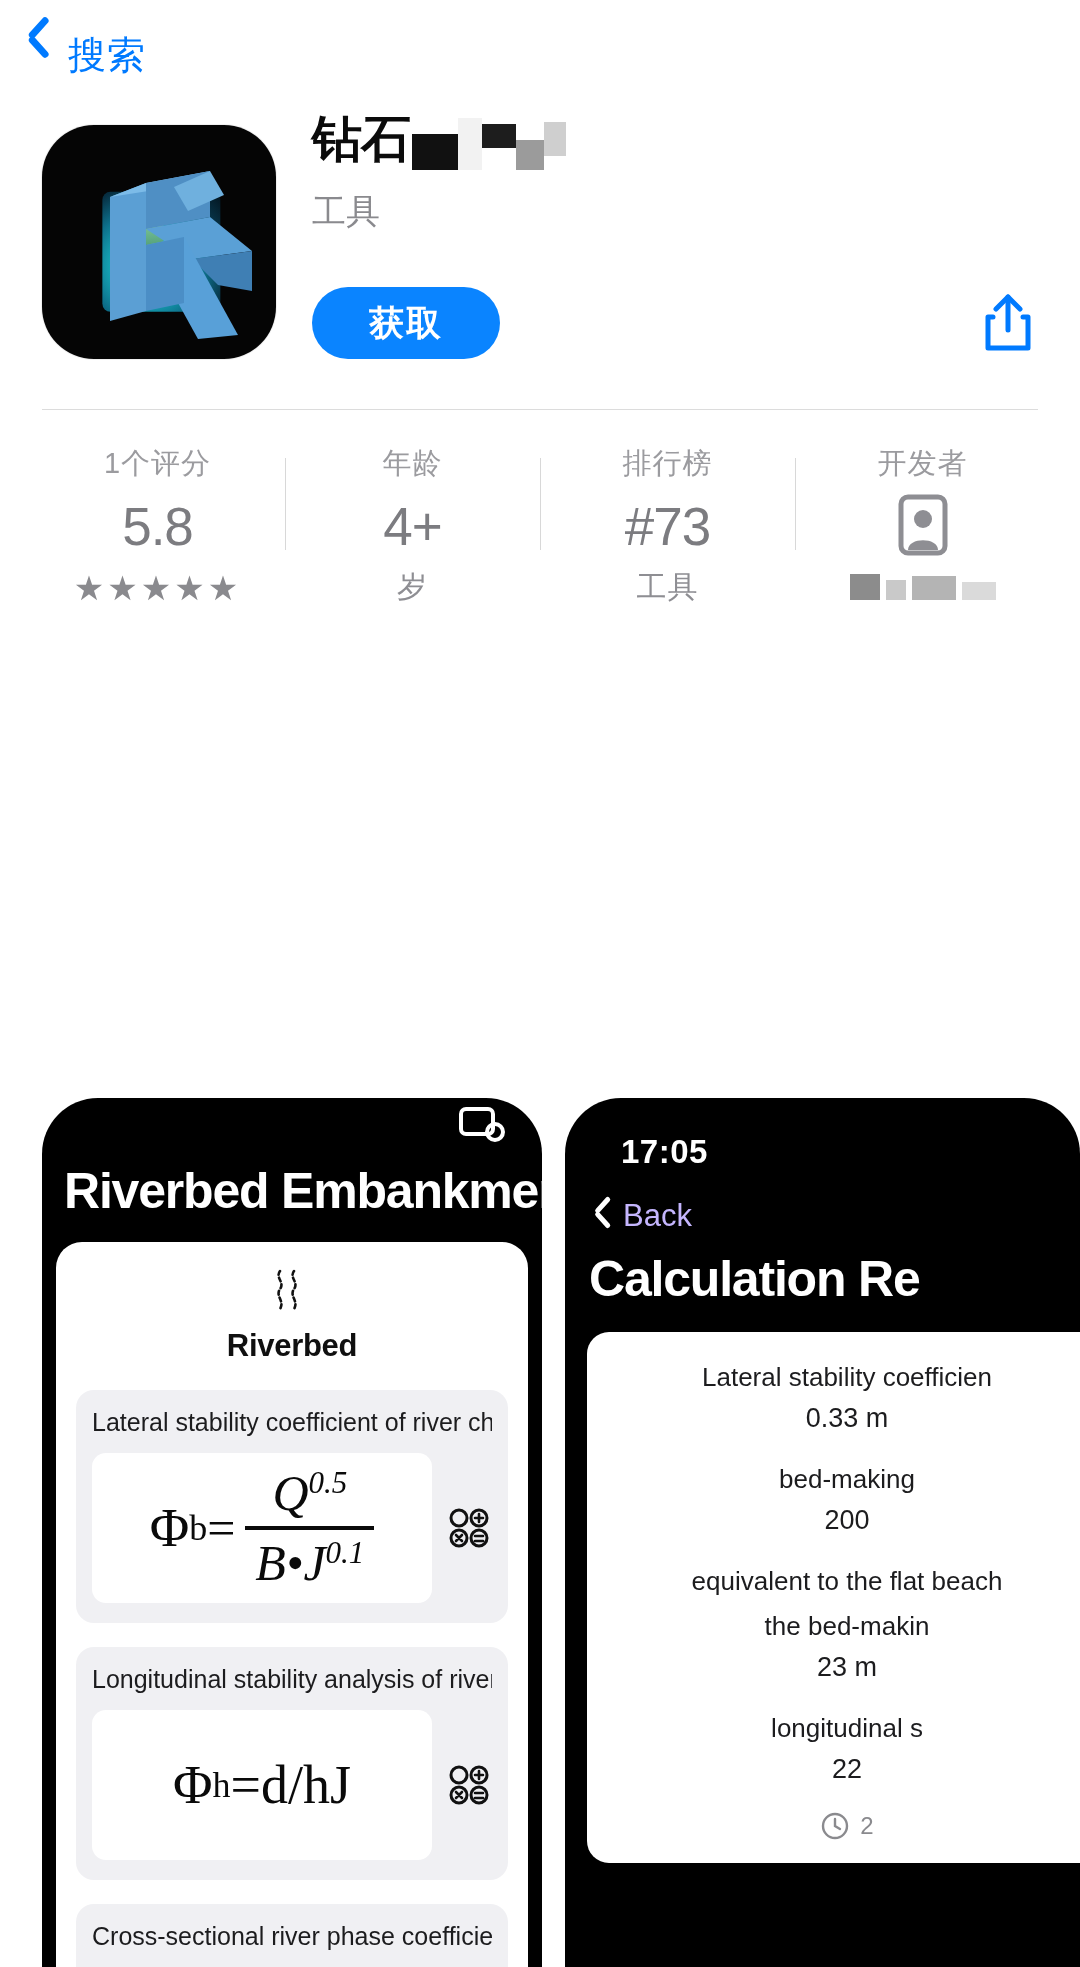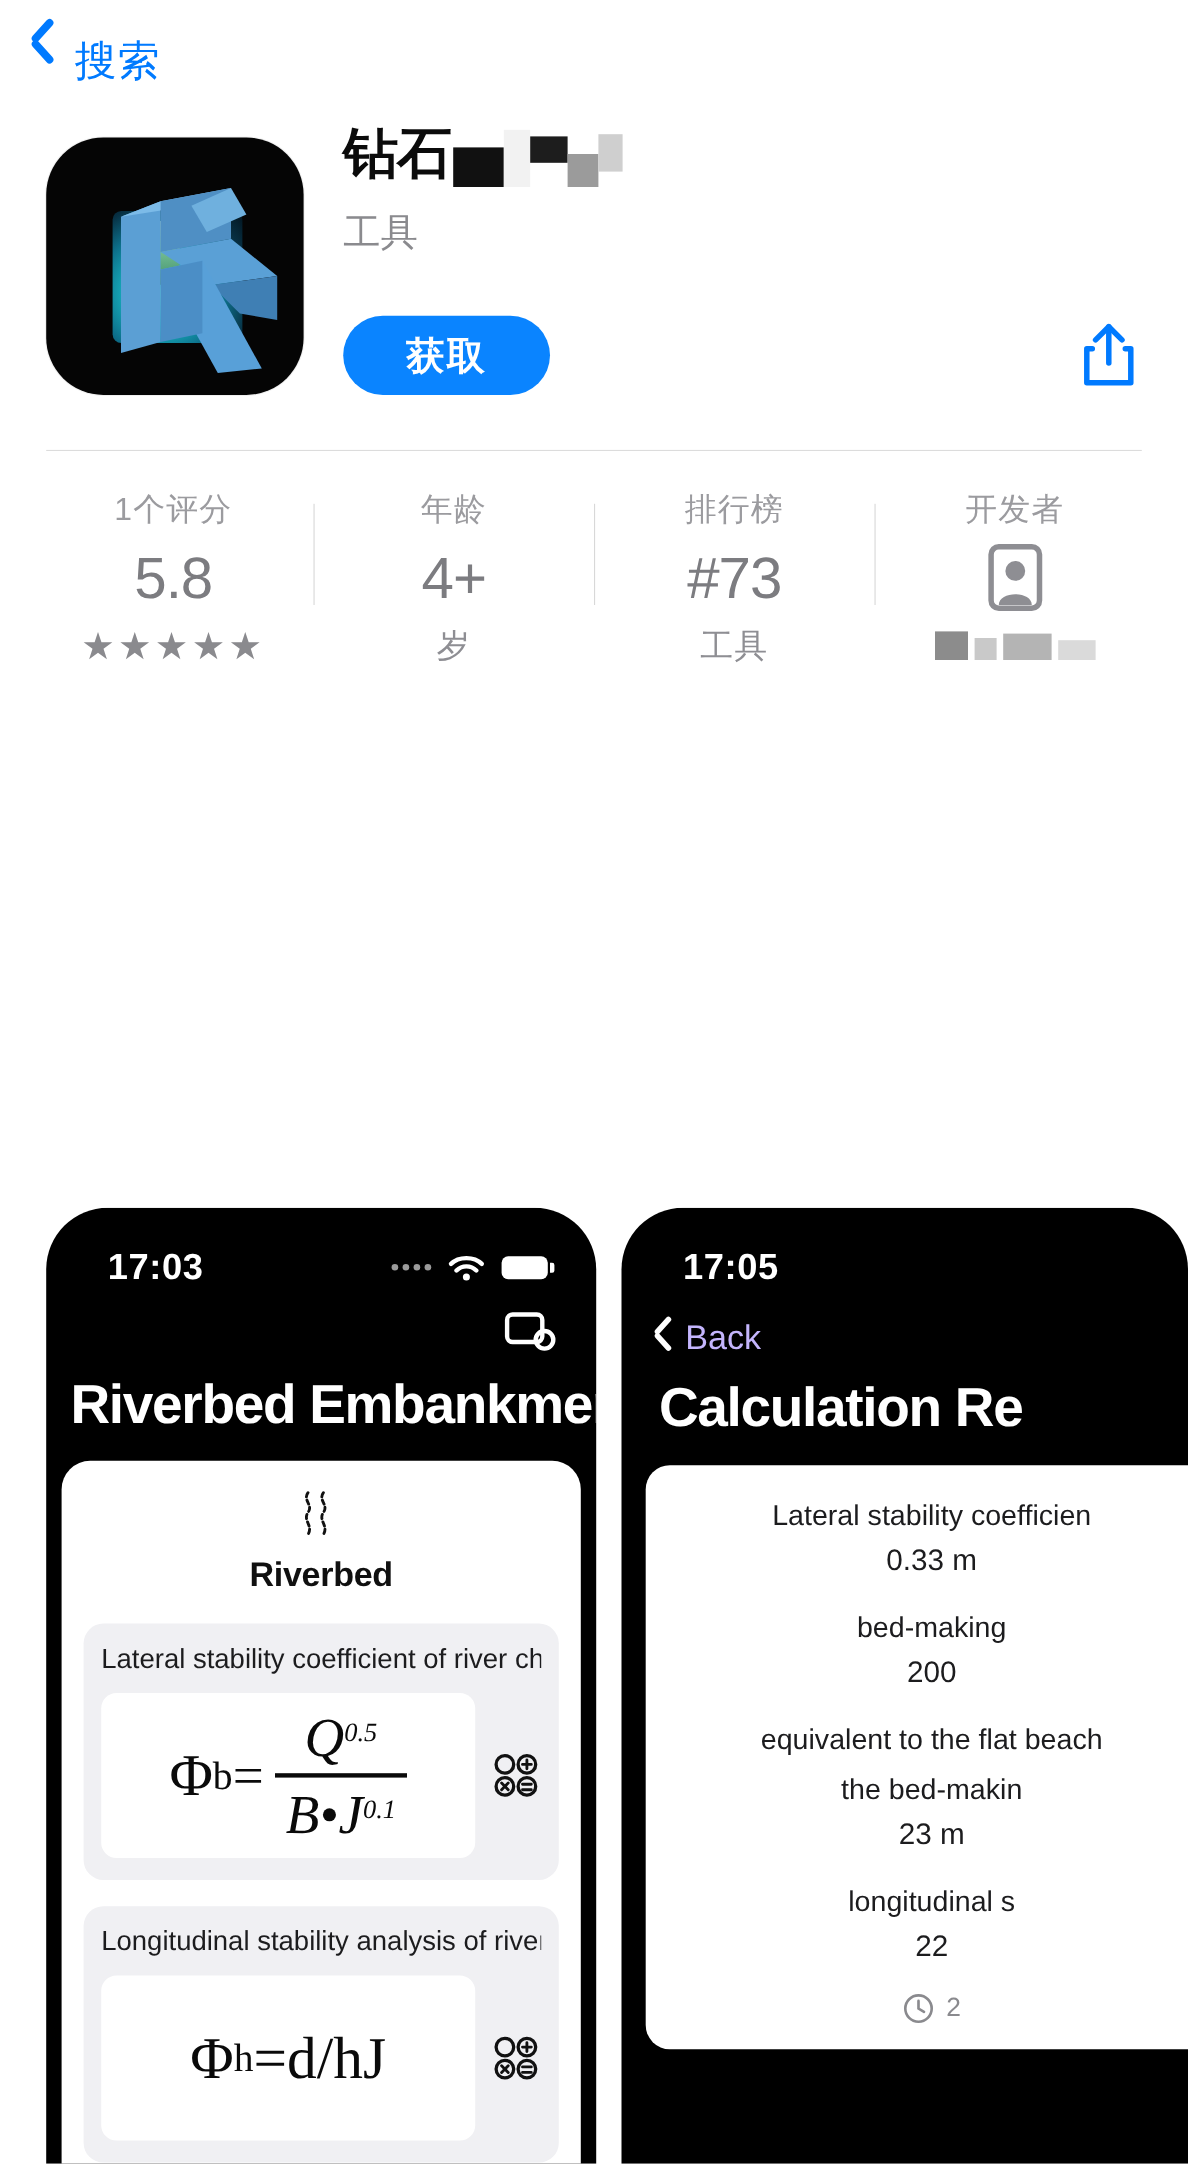--- a/index.html
+++ b/index.html
@@ -317,21 +317,21 @@
   .shot-back-label { font-size: 31px; font-weight: 400; }
 
   .shot-title {
     color: #ffffff;
     font-size: 50px;
     font-weight: 700;
     letter-spacing: -1.2px;
     padding: 8px 0 0 22px;
     white-space: nowrap;
   }
-  .shot-title.b { padding-left: 34px; }
+  .shot-title.b { padding-left: 24px; }
 
   .white-card {
     margin: 22px 14px 0 14px;
     background: #ffffff;
     border-radius: 26px;
     padding: 26px 20px 20px 20px;
     min-height: 520px;
   }
   .card-head {
     display: flex;
@@ -382,21 +382,21 @@
   
   .math {
     font-family: "Liberation Serif", "DejaVu Serif", serif;
     color: #0a0a0a;
     display: flex;
     align-items: center;
     justify-content: center;
   }
   .math .lhs { font-size: 54px; }
   .math .sub { font-size: 36px; vertical-align: -0.22em; }
-  .math .sup { font-size: 24px; vertical-align: 0.55em; }
+  .math .sup { font-size: 31px; vertical-align: 0.55em; }
   .math .eq  { font-size: 50px; }
   .frac {
     display: inline-flex;
     flex-direction: column;
     align-items: center;
     margin-left: 10px;
     vertical-align: middle;
   }
   .frac .num {
     font-size: 50px; font-style: italic; padding: 0 10px 4px 10px;
@@ -527,37 +527,20 @@
           <i class="d2"></i>
           <i class="d3"></i>
           <i class="d4"></i>
       </div>
     </div>
   </div>
 
   <div class="shots">
 
     <div class="phone phone-a">
-      <div class="status-bar">
-        <span class="status-time">17:03</span>
-        <span class="status-icons">
-          <span class="sig-dots">
-              <i></i>
-              <i></i>
-              <i></i>
-              <i></i>
-            </span>
-          <svg width="38" height="28" viewBox="0 0 38 28">
-            <path d="M5 11 C12 4 26 4 33 11" stroke="#fff" stroke-width="4" fill="none" stroke-linecap="round"></path>
-            <path d="M10 17 C15 12 23 12 28 17" stroke="#fff" stroke-width="4" fill="none" stroke-linecap="round"></path>
-            <circle cx="19" cy="23" r="3.2" fill="#fff"></circle>
-          </svg>
-          <span class="batt"></span>
-        </span>
-      </div>
 
       <div class="shot-topbar">
         <svg class="pip-icon" viewBox="0 0 48 40">
           <rect x="3" y="5" width="32" height="25" rx="5" fill="none" stroke="#fff" stroke-width="4"></rect>
           <circle cx="37" cy="28" r="8" fill="none" stroke="#fff" stroke-width="4"></circle>
         </svg>
       </div>
 
       <div class="shot-title">Riverbed Embankment</div>
 

